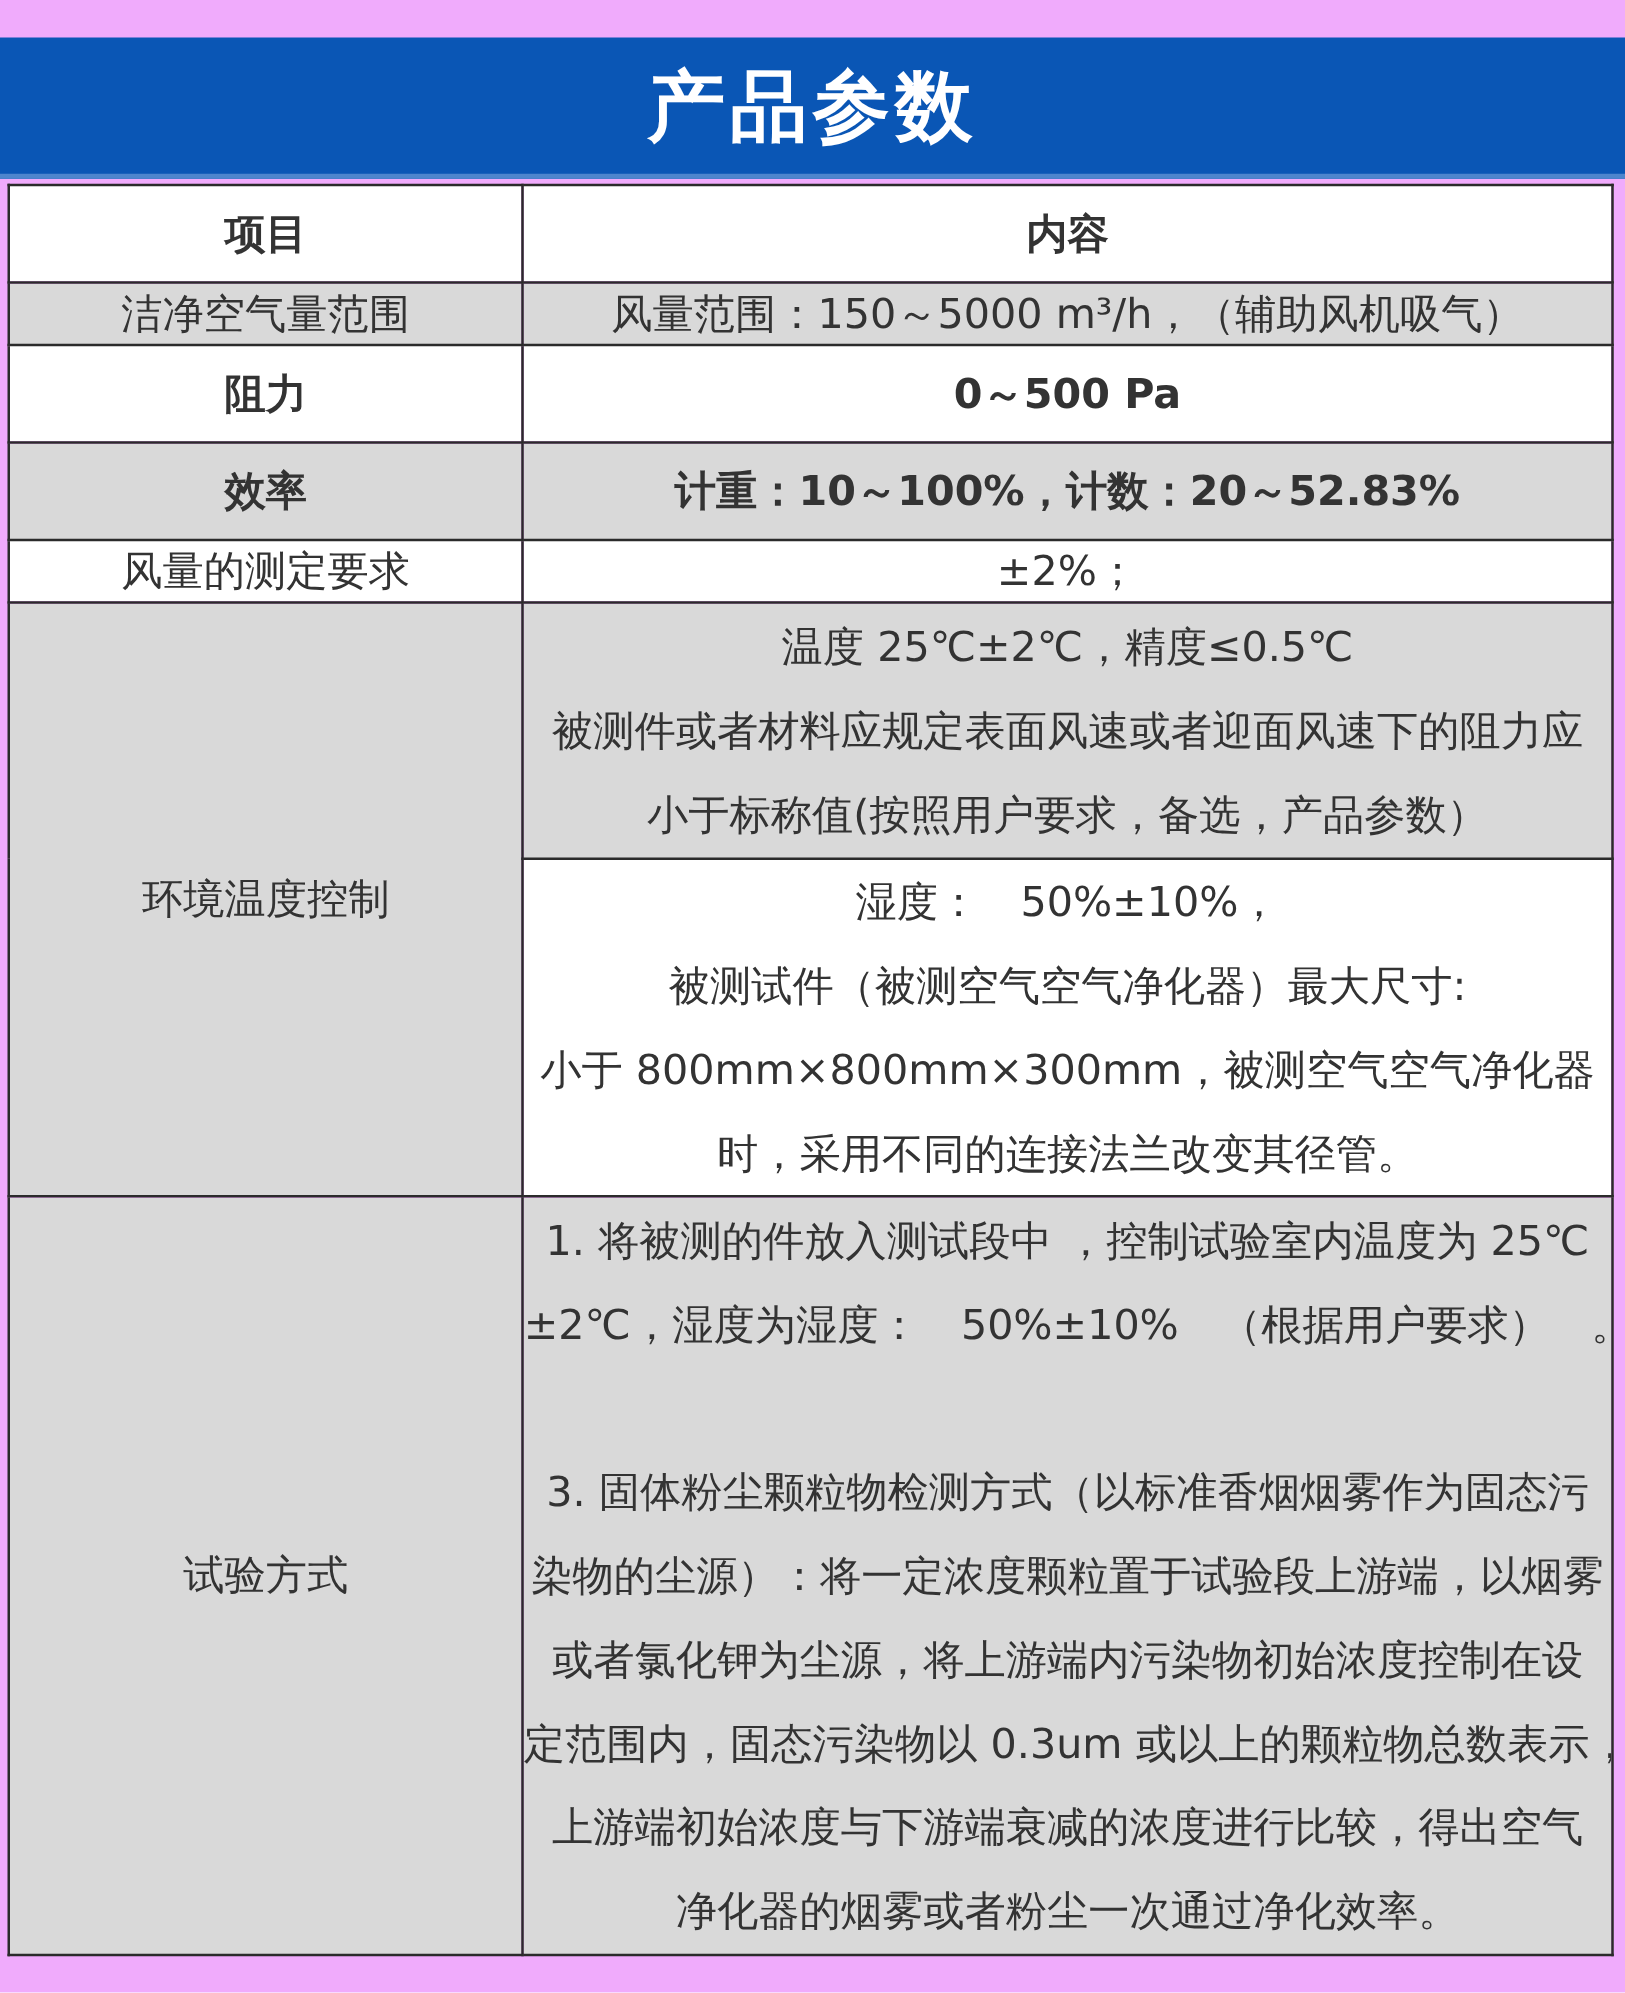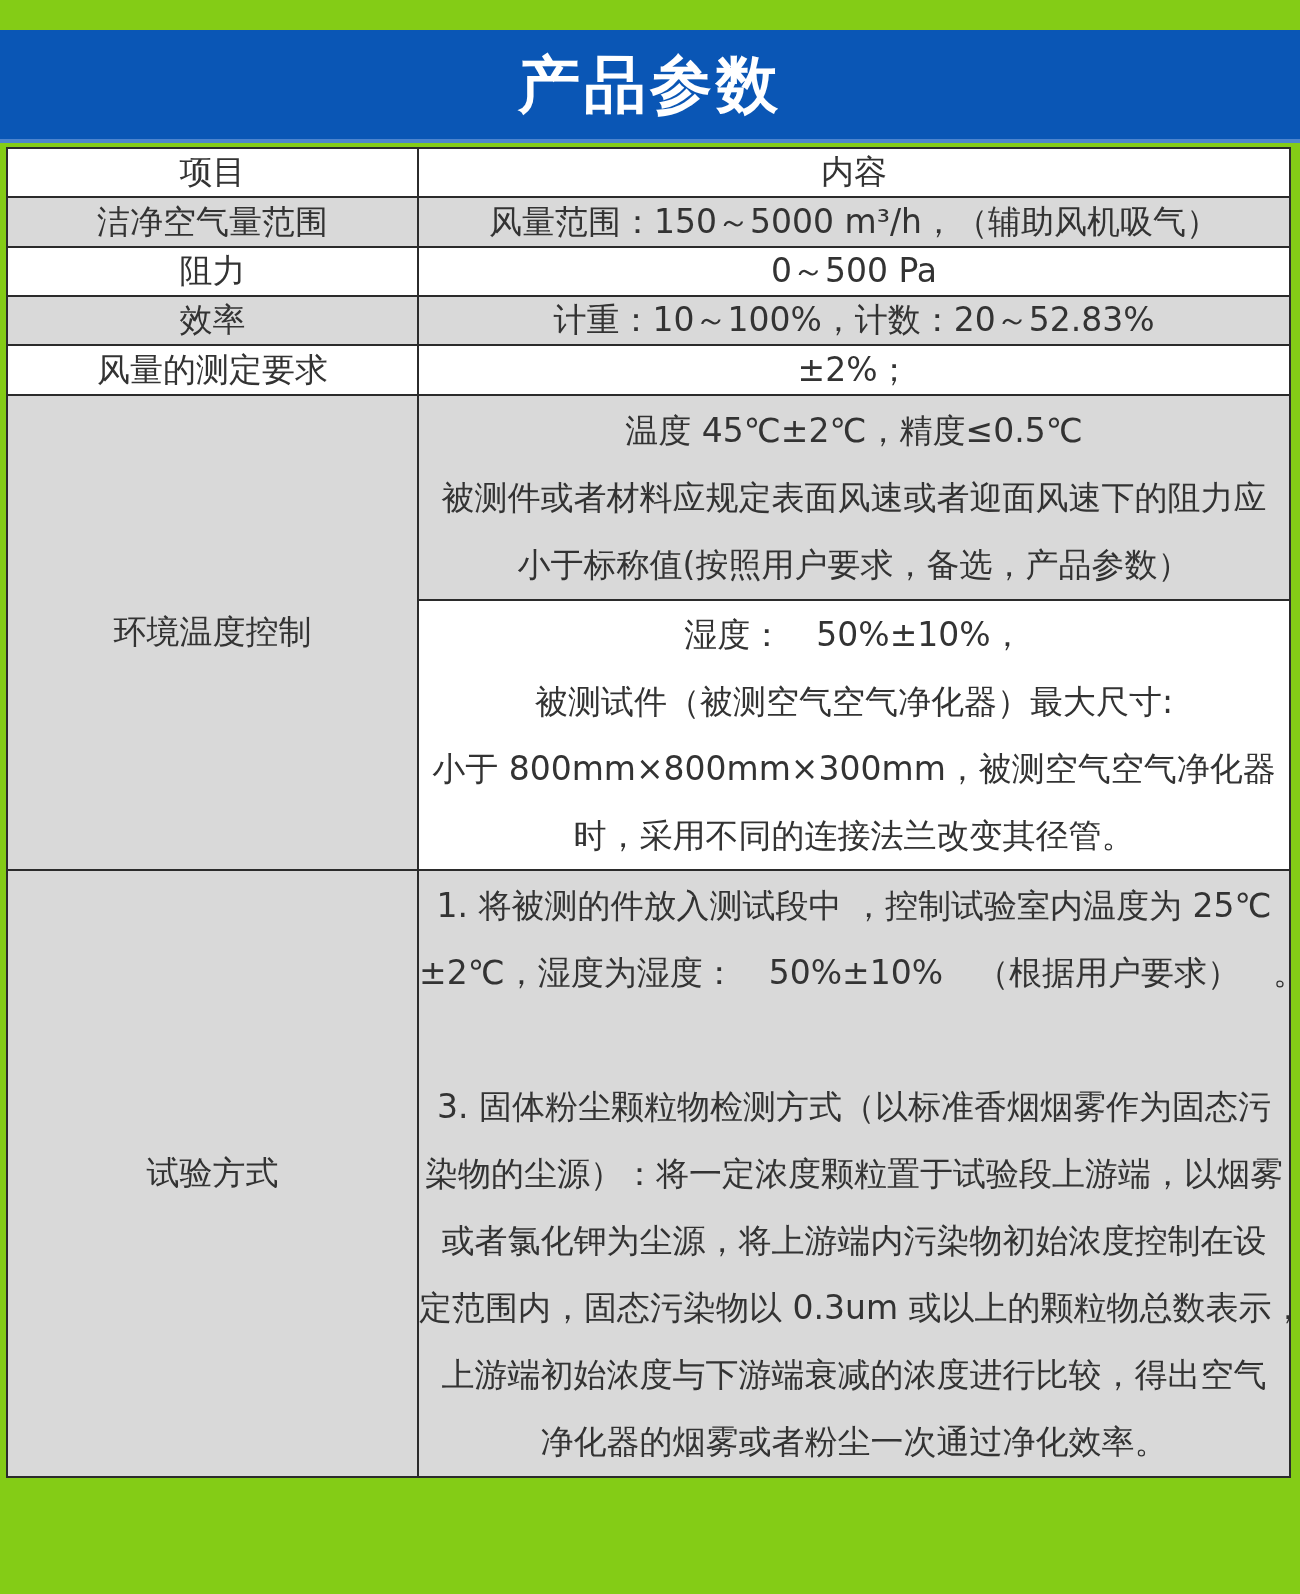--- a/index.html
+++ b/index.html
@@ -6,21 +6,21 @@
     margin: 0;
     padding: 0;
     background: #ffffff;
     font-family: "DejaVu Sans", sans-serif;
     color: #333333;
   }
   .page {
     position: relative;
     width: 1300px;
     height: 1594px;
-    background: #84cc16;
+    background: #f0abfc;
     overflow: hidden;
   }
   .banner {
     position: absolute;
     top: 30px;
     left: 0;
     width: 1300px;
     height: 109px;
     background: #0a56b5;
     border-bottom: 4px solid #4d85cd;
@@ -47,21 +47,21 @@
     border: 2px solid #2b2b2b;
     text-align: center;
     vertical-align: middle;
     font-size: 33px;
     color: #333333;
     padding: 0;
     background: #ffffff;
     overflow: hidden;
   }
   table.params td.gray { background: #d9d9d9; }
-  tr.r70  { height: 49px; }
+  tr.r70  { height: 78px; font-weight: bold; }
   tr.r69  { height: 50px; }
   tr.r205 { height: 205px; }
   tr.r270 { height: 270px; margin-left: 40px; }
   tr.r607 { height: 607px; }
   .line {
     min-height: 67px;
     line-height: 67px;
     white-space: nowrap;
   }
   col.c1 { width: 411px; }
@@ -103,21 +103,21 @@
       </tr>
 
       <tr class="r69">
         <td>风量的测定要求</td>
         <td>±2%；</td>
       </tr>
 
       <tr class="r205">
         <td class="gray" rowspan="2">环境温度控制</td>
         <td class="gray">
-          <div class="line">温度 45℃±2℃，精度≤0.5℃</div>
+          <div class="line">温度 25℃±2℃，精度≤0.5℃</div>
           <div class="line">被测件或者材料应规定表面风速或者迎面风速下的阻力应</div>
           <div class="line">小于标称值(按照用户要求，备选，产品参数）</div>
         </td>
       </tr>
 
       <tr class="r270">
         <td>
           <div class="line">湿度：　50%±10%，</div>
           <div class="line">被测试件（被测空气空气净化器）最大尺寸:</div>
           <div class="line">小于 800mm×800mm×300mm，被测空气空气净化器</div>

